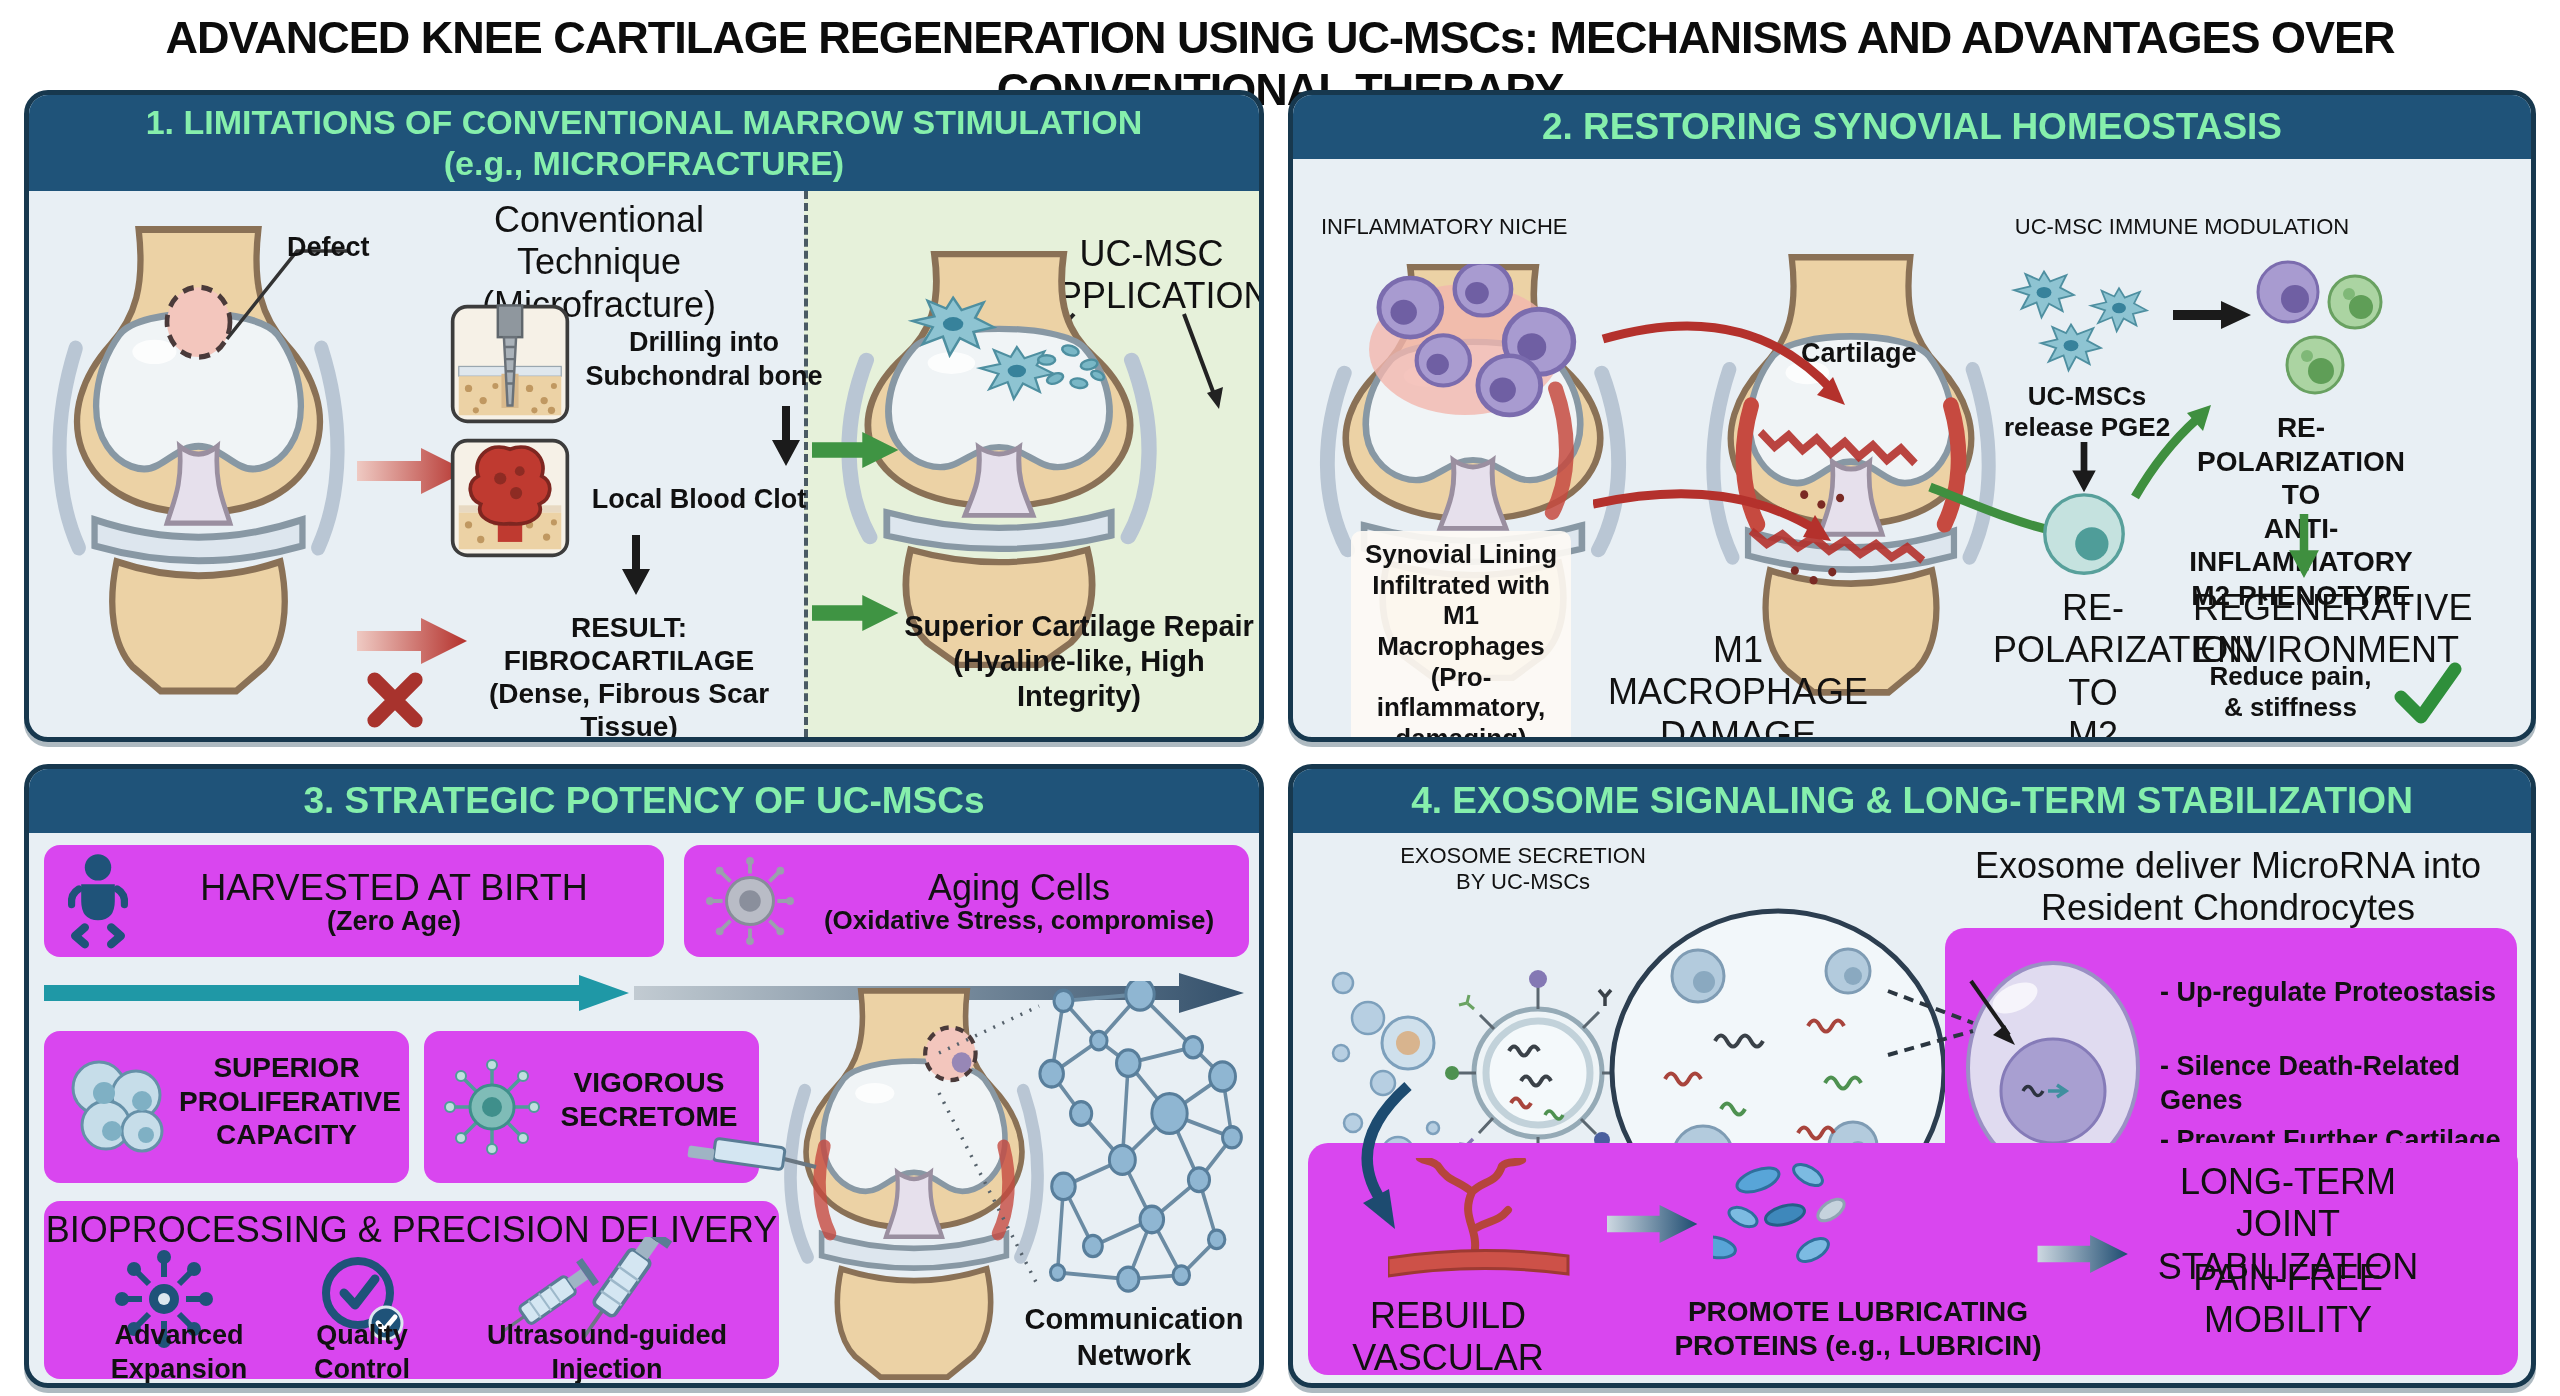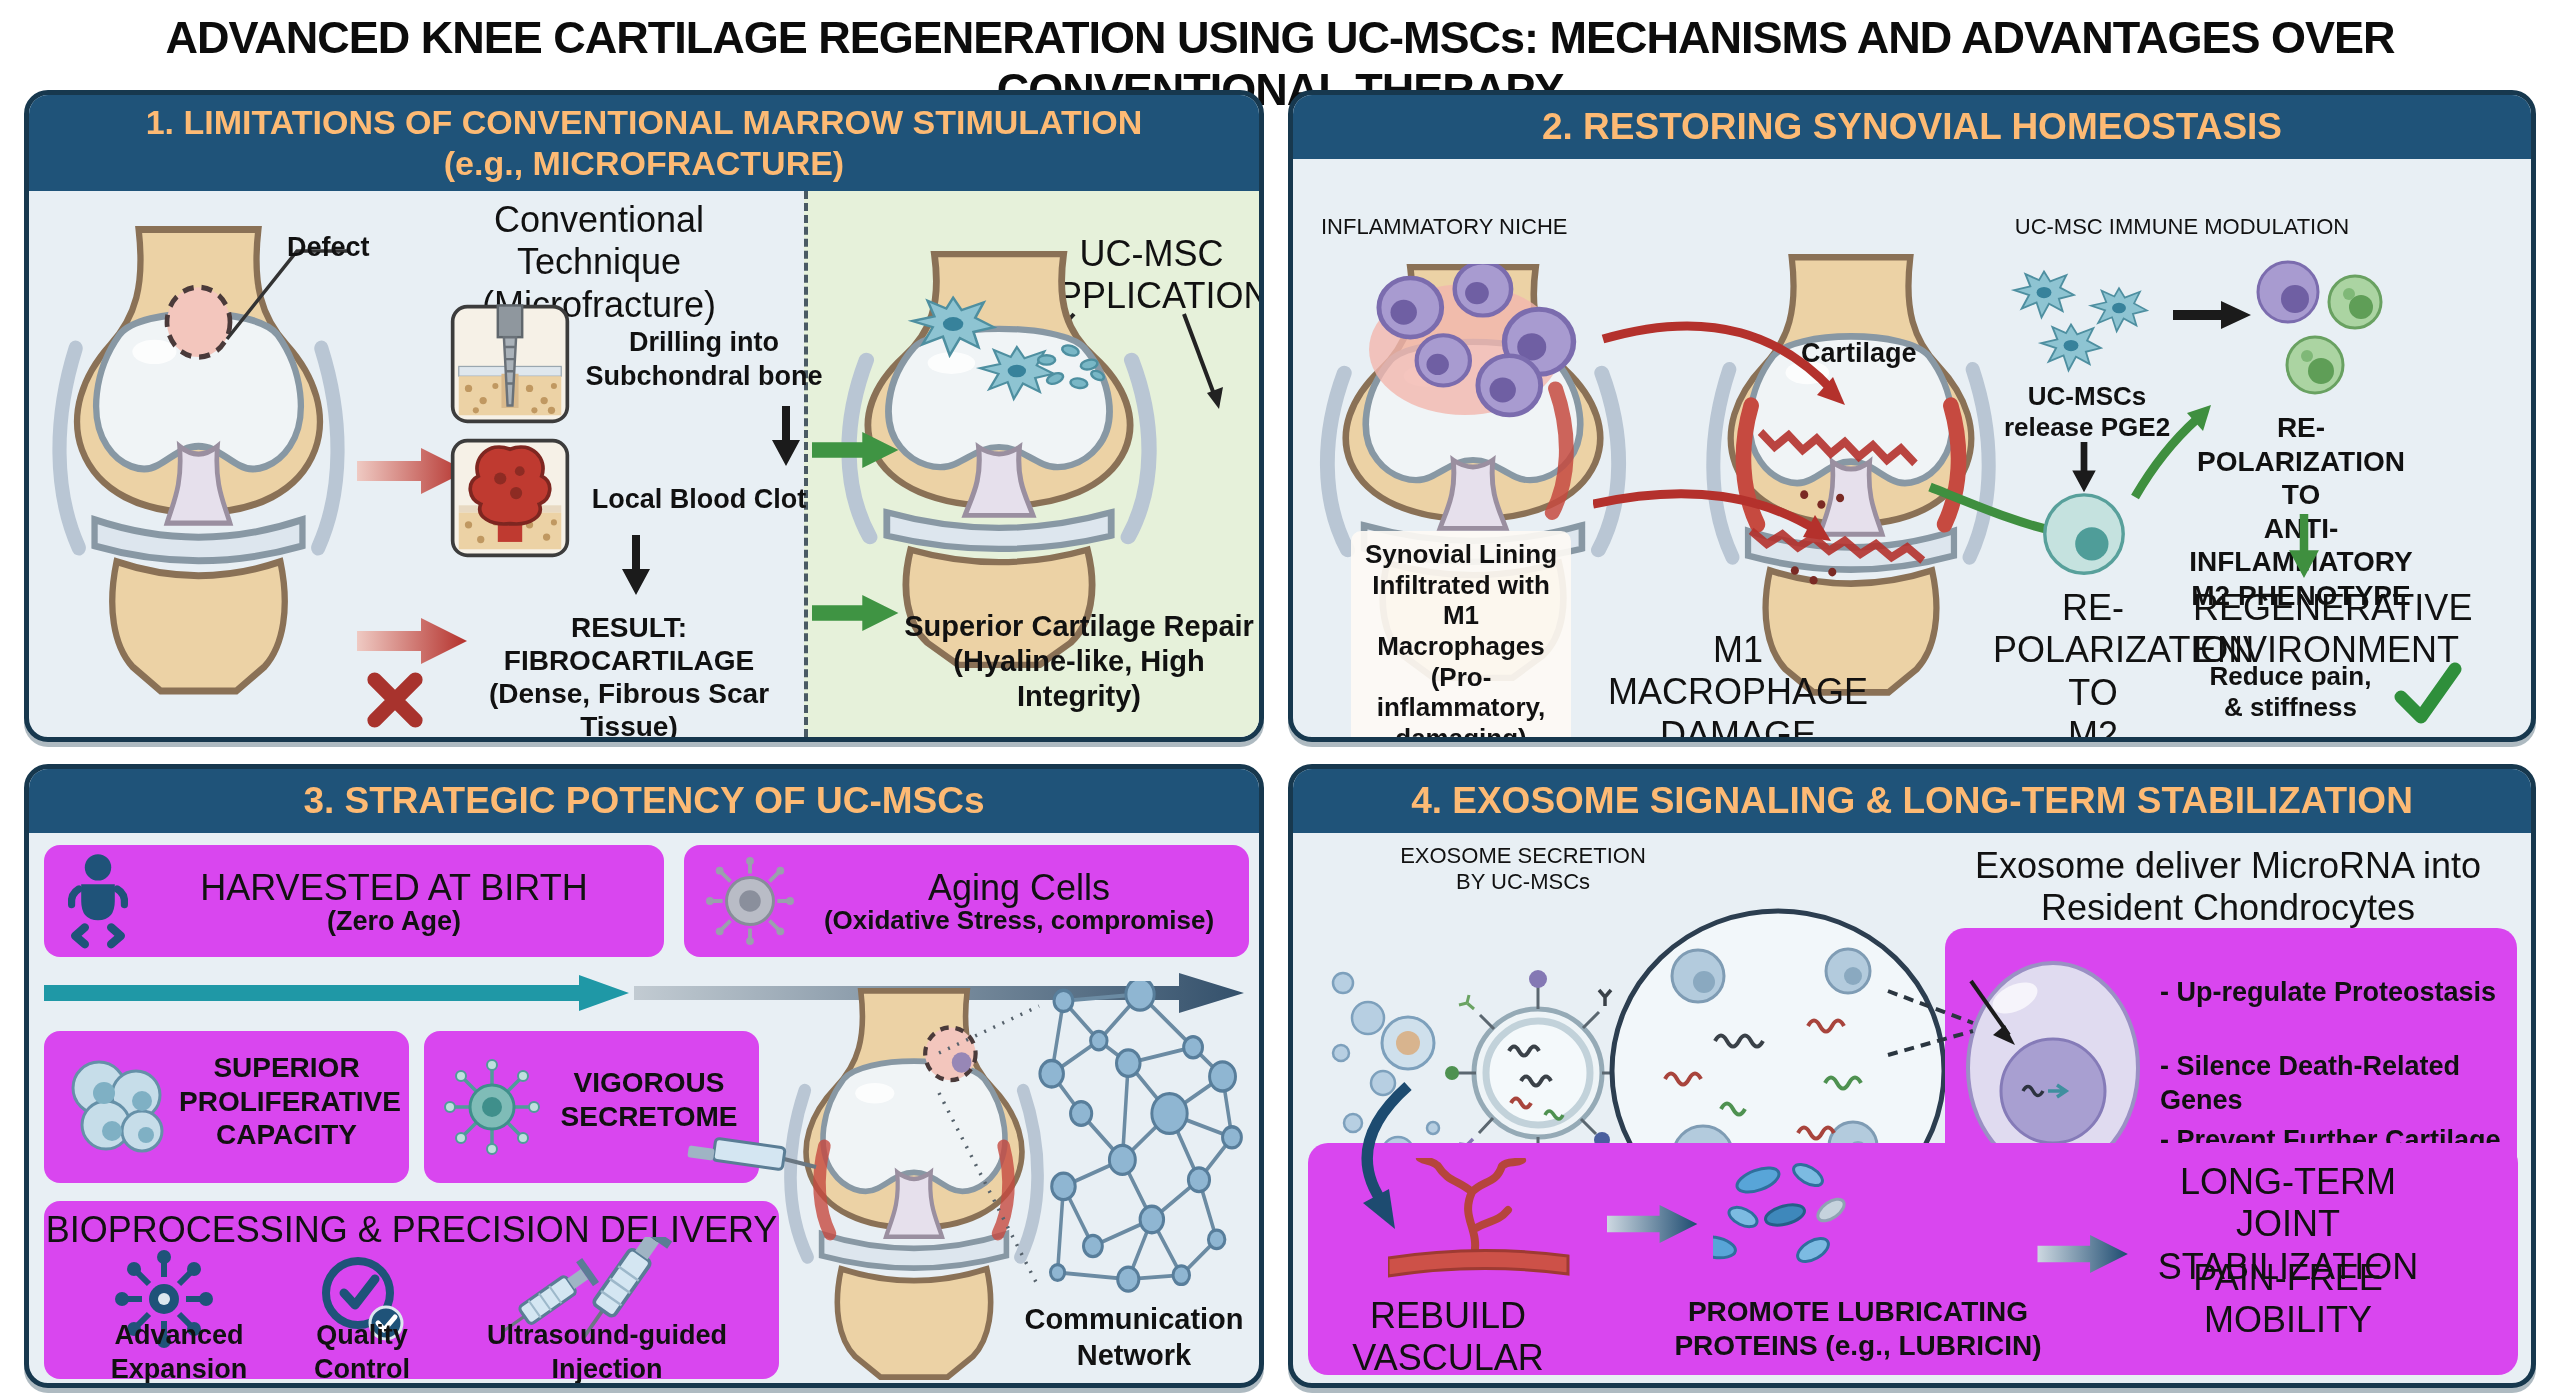--- a/index.html
+++ b/index.html
@@ -6,21 +6,21 @@
   html,body{margin:0;padding:0}
   body{width:2560px;height:1396px;position:relative;background:#ffffff;
        font-family:"Liberation Sans",sans-serif;color:#111}
   .abs{position:absolute}
   .pre{white-space:pre-line}
   .ctr{text-align:center}
   .title{position:absolute;top:12px;left:0;width:2560px;text-align:center;
          font-size:45px;font-weight:bold;letter-spacing:-1px;color:#0c0c0c}
   .panel{position:absolute;border:5px solid #17384e;border-radius:24px;
          background:#e8eff4;overflow:hidden;box-shadow:0 5px 0 rgba(23,56,78,.35)}
-  .phead{position:absolute;left:0;right:0;top:0;background:#1f5379;color:#fdba74;
+  .phead{position:absolute;left:0;right:0;top:0;background:#1f5379;color:#86efac;
          font-weight:bold;display:flex;align-items:center;justify-content:center;
          text-align:center;white-space:pre-line;line-height:1.22}
   .pbody{position:absolute;left:0;right:0;bottom:0;top:64px}
   .box{position:absolute;background:#d946ef;border-radius:16px}
   .cap26{font-size:26px;font-weight:600;line-height:1.18}
   .cap27{font-size:27px;font-weight:600;line-height:1.25}
   .lbl28{font-size:28px;font-weight:bold;line-height:1.2}
   .lbl29{font-size:29px;font-weight:bold;line-height:1.2}
   .lbl30{font-size:36px;font-weight:normal;line-height:1.18}
   .lbl32{font-size:22px;font-weight:normal;line-height:1.2}

